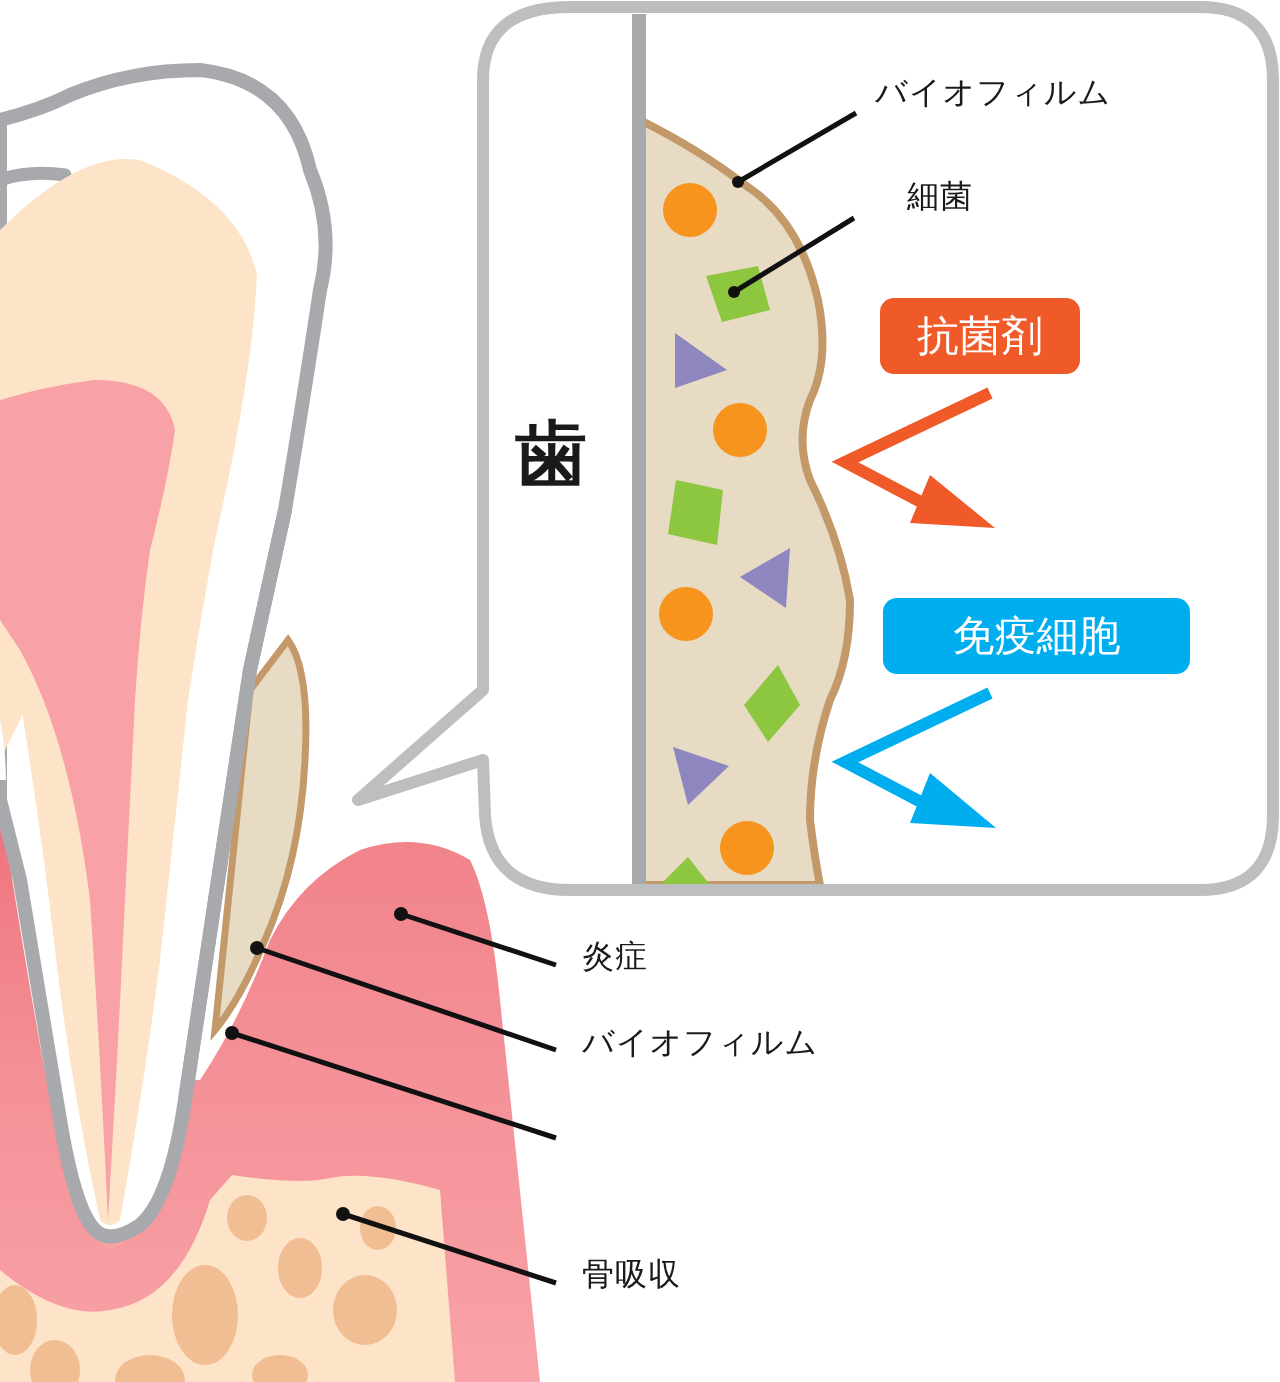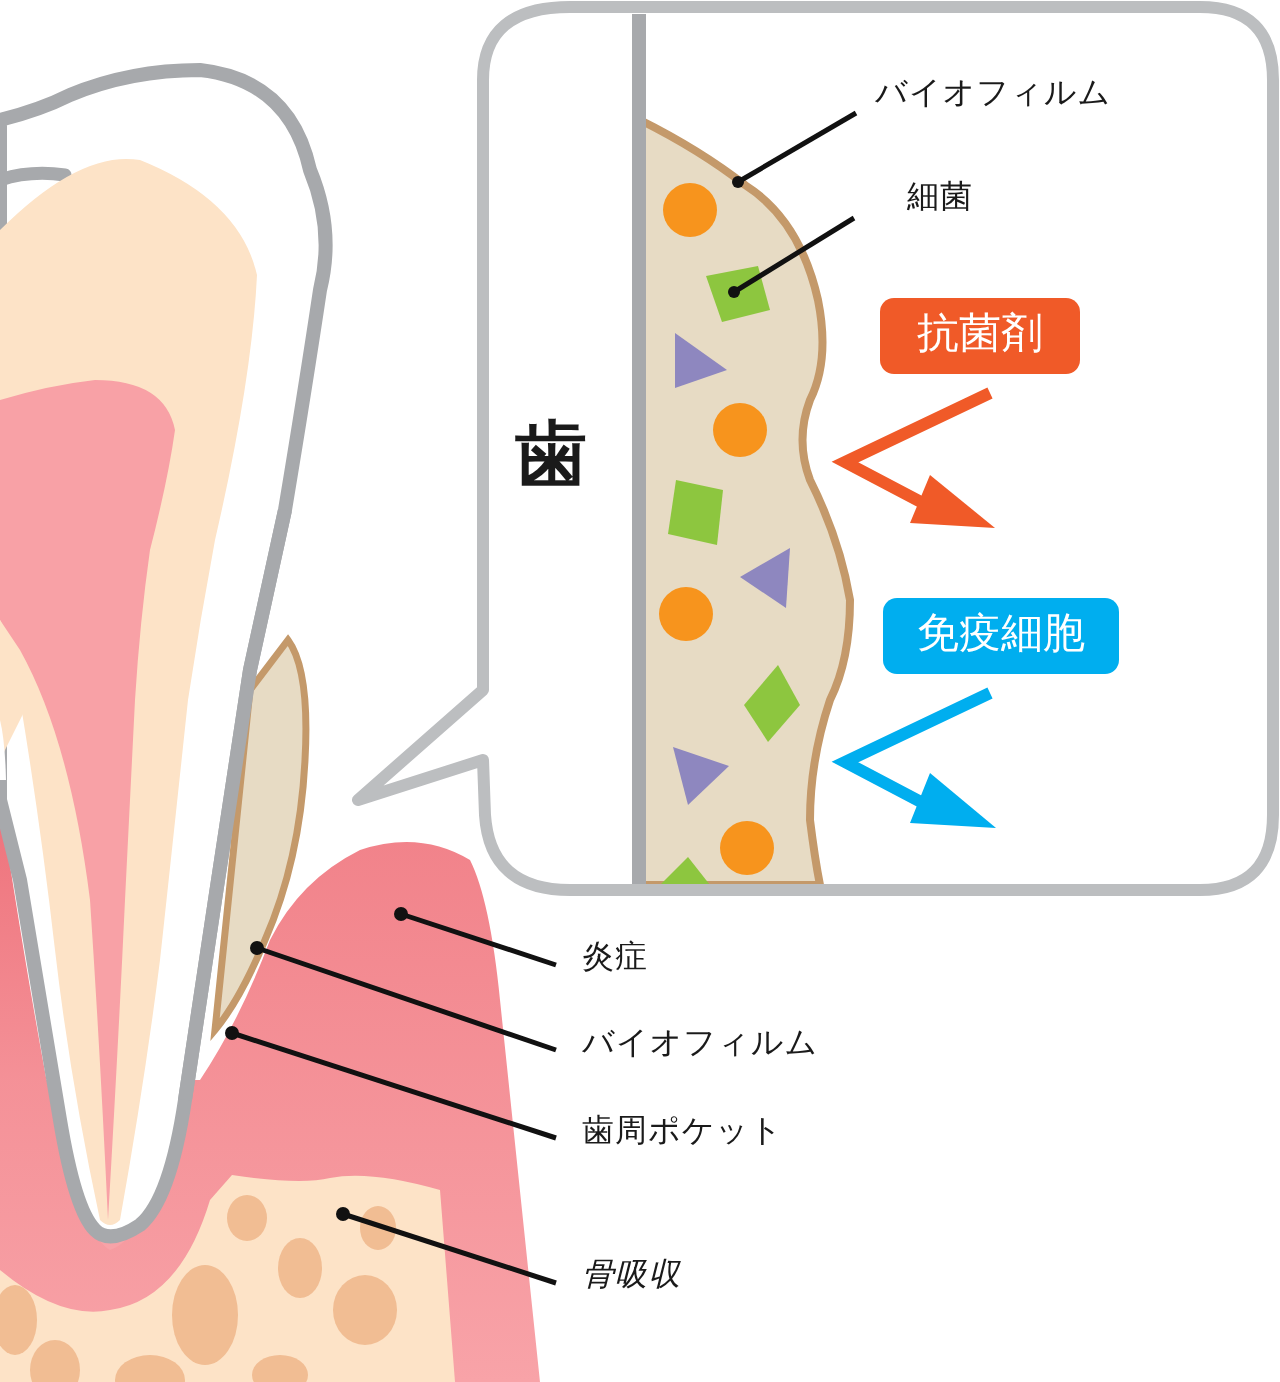--- a/index.html
+++ b/index.html
@@ -1,21 +1,21 @@
 <!DOCTYPE html>
 <html><head>
 <meta charset="utf-8">
 <style>
   html, body { margin:0; padding:0; background:#ffffff; }
   #stage { position:relative; width:1280px; height:1382px; overflow:hidden; background:#fff; }
   #art { position:absolute; left:0; top:0; }
   .label { position:absolute; font-family:"DejaVu Sans", sans-serif; color:#1a1a1a; white-space:nowrap; line-height:1; }
   .lbl-main { font-size:32px; letter-spacing:1px; }
   .lbl-tooth { font-size:72px; font-weight:bold; }
-  .pill { position:absolute; font-family:Liberation Mono, monospace; color:#fff; font-size:42px; line-height:1; border-radius:14px; display:flex; align-items:center; justify-content:center; white-space:nowrap; }
+  .pill { position:absolute; font-family:Liberation Serif, serif; color:#fff; font-size:42px; line-height:1; border-radius:14px; display:flex; align-items:center; justify-content:center; white-space:nowrap; }
 </style>
 </head>
 <body>
 
 <div id="stage">
 <svg id="art" width="1280" height="1382" viewBox="0 0 1280 1382" xmlns="http://www.w3.org/2000/svg">
   <defs>
     <linearGradient id="gumGrad" x1="0" y1="0" x2="0" y2="1">
       <stop offset="0" stop-color="#ee727b"></stop>
       <stop offset="1" stop-color="#f8a3a8"></stop>
@@ -103,19 +103,18 @@
     <circle cx="257" cy="948" r="7"></circle>
     <circle cx="232" cy="1033" r="7"></circle>
     <circle cx="343" cy="1214" r="7"></circle>
   </g>
 </svg>
 
   <div class="label lbl-tooth" style="left:515px;top:418px;">歯</div>
   <div class="label lbl-main" style="left:875px;top:76px;">バイオフィルム</div>
   <div class="label lbl-main" style="left:875px;top:180px;margin-left:32px;">細菌</div>
   <div class="pill" style="left:880px;top:298px;width:200px;height:76px;background:#f05a28;">抗菌剤</div>
-  <div class="pill" style="left:883px;top:598px;width:236px;height:76px;background:#00aeef;">免疫細胞</div>
+  <div class="pill" style="left:883px;top:598px;width:307px;height:76px;background:#00aeef;">免疫細胞</div>
 
   <div class="label lbl-main" style="left:582px;top:940px;font-family:Liberation Serif, serif;">炎症</div>
   <div class="label lbl-main" style="left:582px;top:1026px;">バイオフィルム</div>
-  <div class="label lbl-main" style="left:582px;top:1114px;">歯周ポケット</div>
-  <div class="label lbl-main" style="left:582px;top:1258px;font-style:italic;">骨吸収</div>
+  <div class="label lbl-main" style="left:582px;top:1258px;">骨吸収</div>
 </div>
 
 </body></html>

